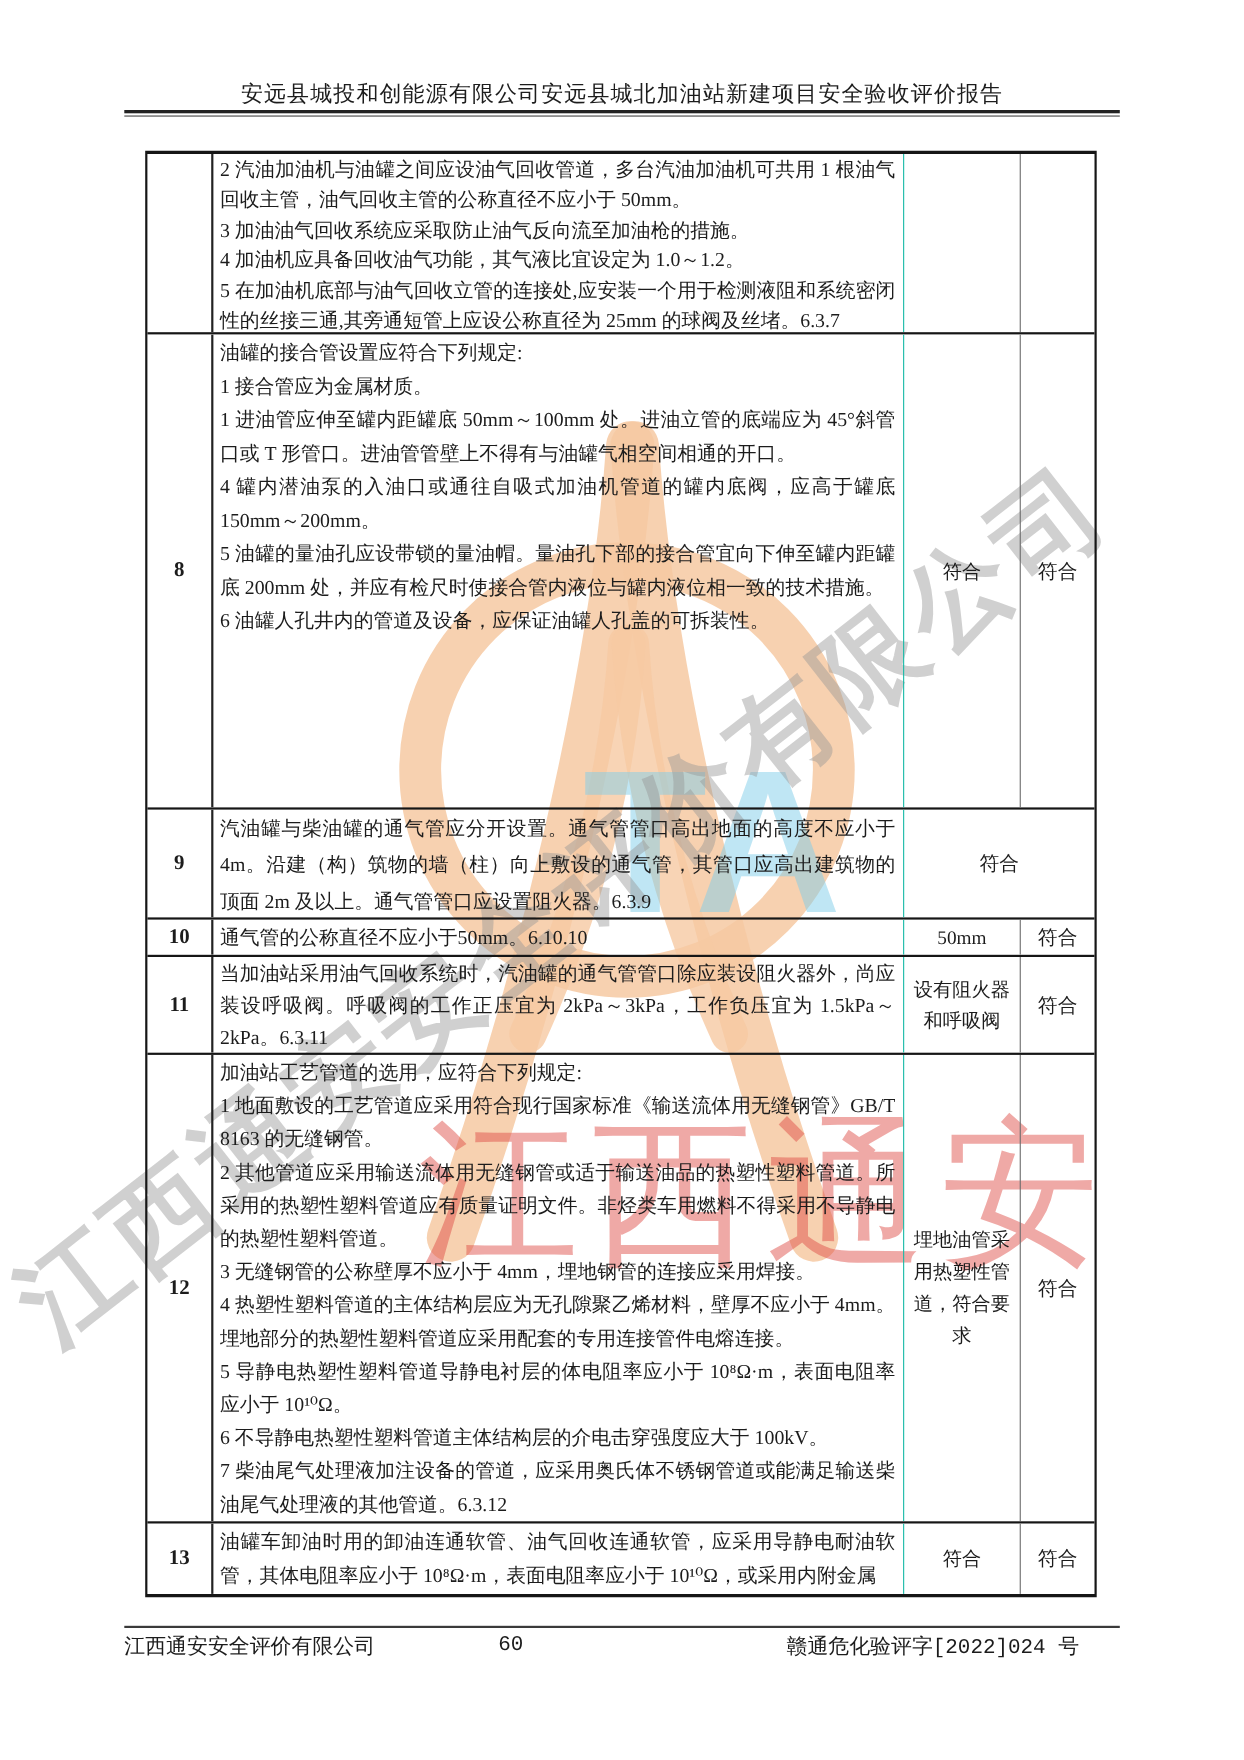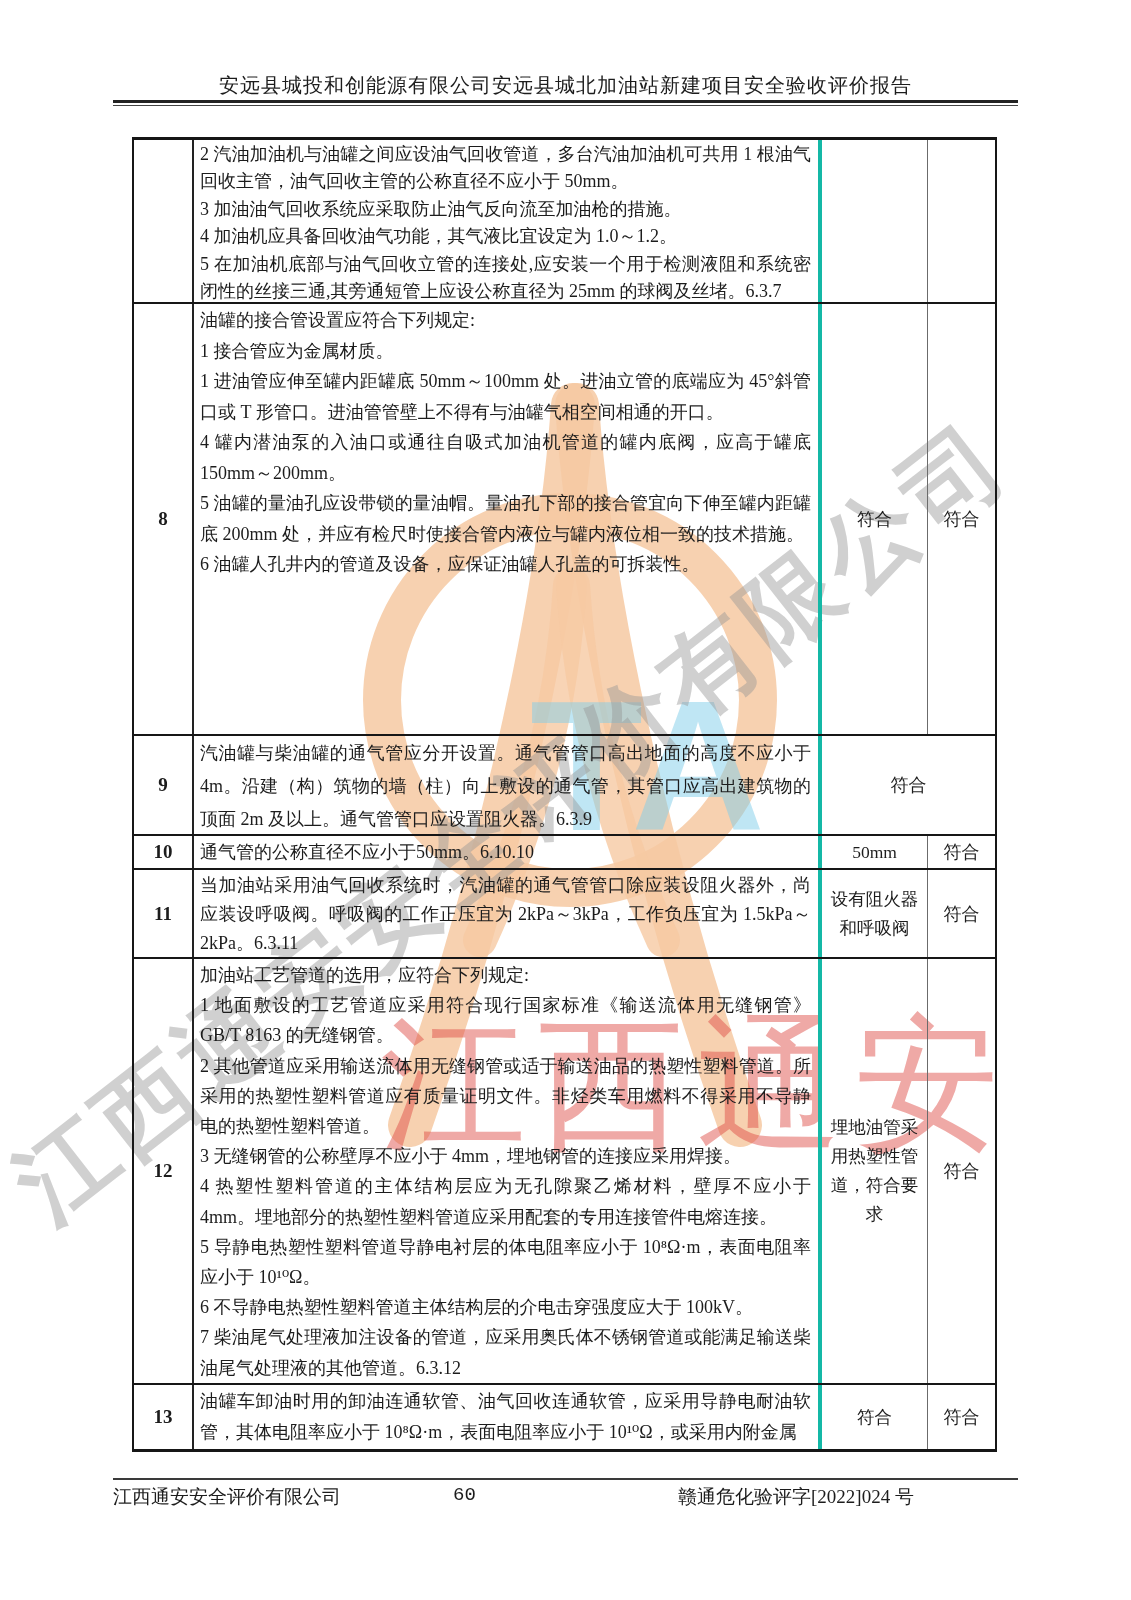--- a/index.html
+++ b/index.html
@@ -44,21 +44,21 @@
     border:2px solid #161616;border-top-width:3px;border-bottom-width:3px;
     box-sizing:border-box;background:transparent;
   }
   .t-row{display:flex;box-sizing:border-box;border-bottom:2.5px solid #161616;overflow:hidden;}
   .t-row:last-child{border-bottom:none;}
   .cell-no{
     width:60px;flex:none;display:flex;align-items:center;justify-content:center;
     font-weight:bold;font-size:19px;border-right:2px solid #222;box-sizing:border-box;
   }
   .cell-content{
-    width:628px;flex:none;box-sizing:border-box;border-right:4px solid #14b8a6;
+    width:628px;flex:none;box-sizing:border-box;border-right:1px solid #14b8a6;
     padding:1px 7px 0 6px;font-size:18px;line-height:30.5px;overflow:hidden;
     text-align:justify;
   }
   .cell-content p{margin:0;}
   .cell-result{
     width:106px;flex:none;box-sizing:border-box;border-right:1px solid #6b6b6b;
     display:flex;align-items:center;justify-content:center;text-align:center;
     font-size:17.5px;line-height:29px;padding:0 2px;overflow:hidden;
   }
   .cell-concl{
@@ -76,21 +76,21 @@
   .footer-rule{
     position:absolute;left:113px;top:1478px;width:905px;height:0;
     border-top:2px solid #3a3a3a;
   }
   .page-footer{
     position:absolute;left:113px;top:1484px;width:905px;display:flex;
     align-items:flex-start;font-size:19px;z-index:3;
   }
   .footer-left{width:340px;text-align:left;}
   .footer-center{flex:1;text-align:left;font-family:Liberation Mono, monospace;}
-  .footer-right{width:340px;text-align:left;}
+  .footer-right{width:340px;text-align:center;font-family:Liberation Mono, monospace;}
 </style>
 </head>
 <body>
 
 <div class="wm-layer">
   <svg class="wm-logo" width="480" height="820" viewBox="0 0 480 820">
     <circle cx="240" cy="340" r="188" fill="none" stroke="#f6c9a2" stroke-width="38" opacity="0.85"></circle>
     <path d="M 243,45 C 228,260 160,540 80,765" fill="none" stroke="#f6c9a2" stroke-width="44" stroke-linecap="round" opacity="0.85"></path>
     <path d="M 247,45 C 262,260 330,540 410,765" fill="none" stroke="#f6c9a2" stroke-width="44" stroke-linecap="round" opacity="0.85"></path>
     <path d="M 240,225 C 232,350 200,470 150,580" fill="none" stroke="#f6c9a2" stroke-width="34" stroke-linecap="round" opacity="0.8"></path>

